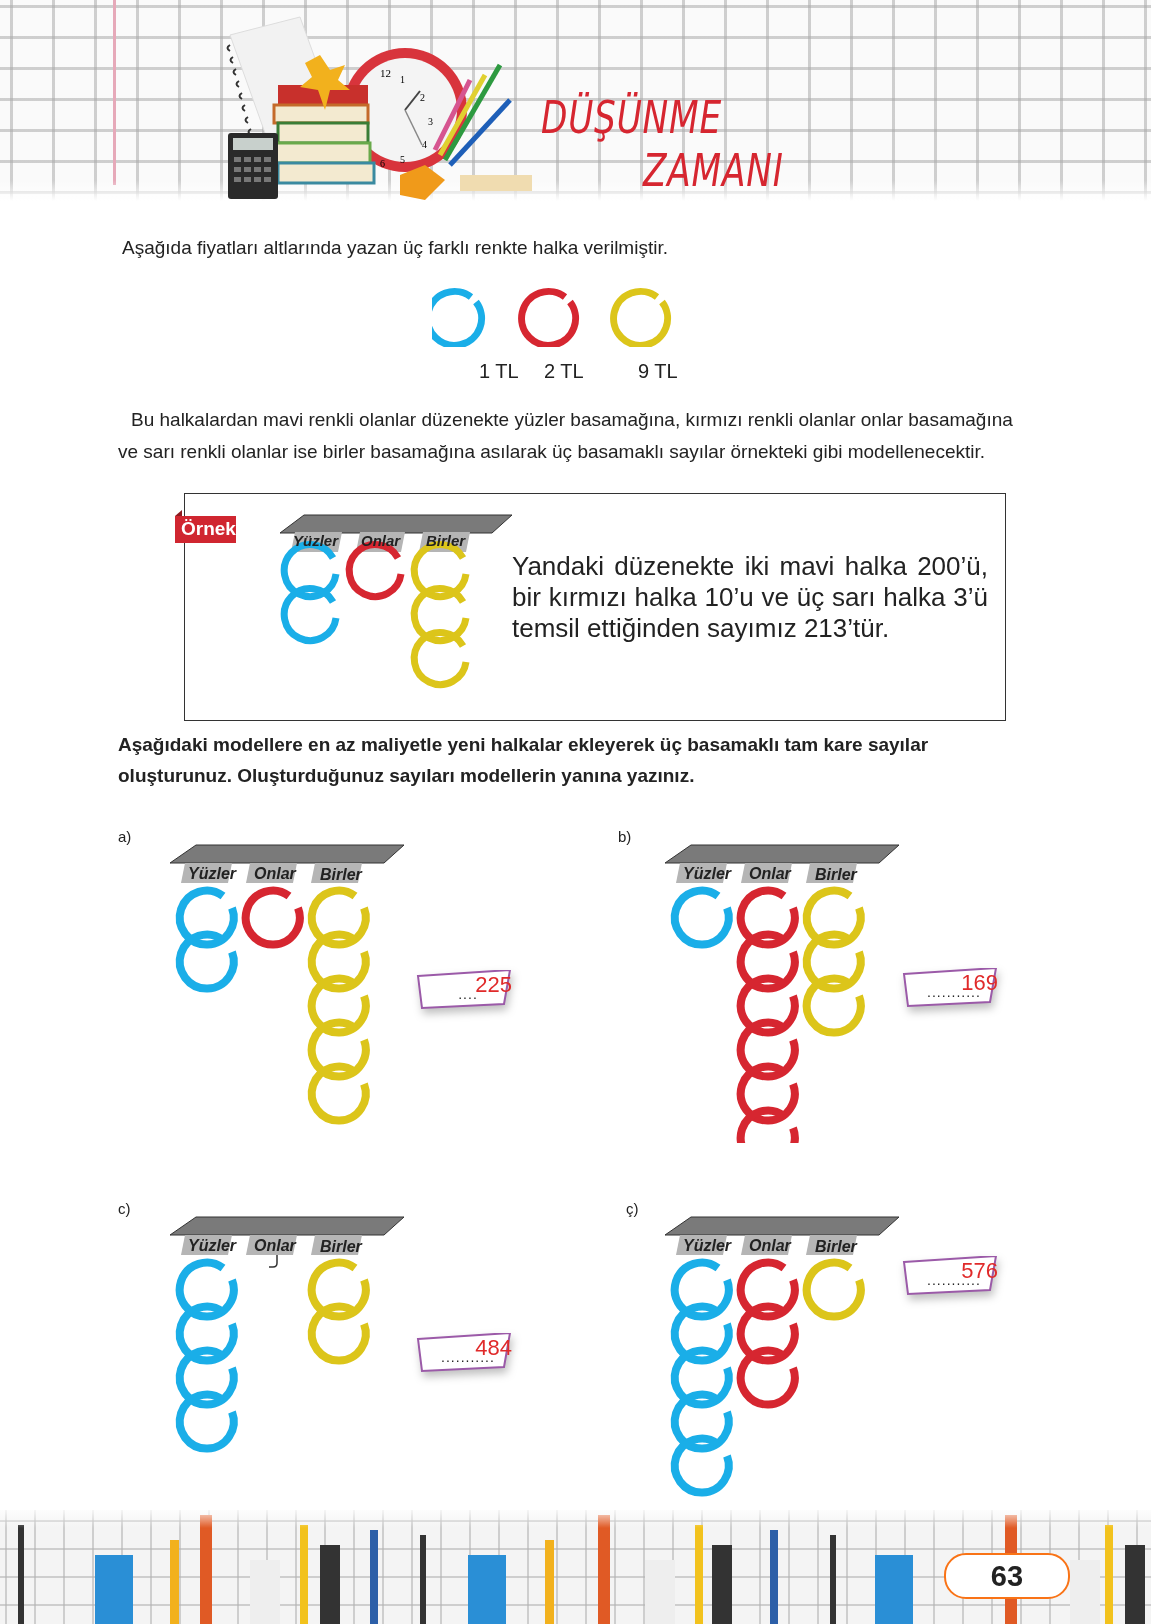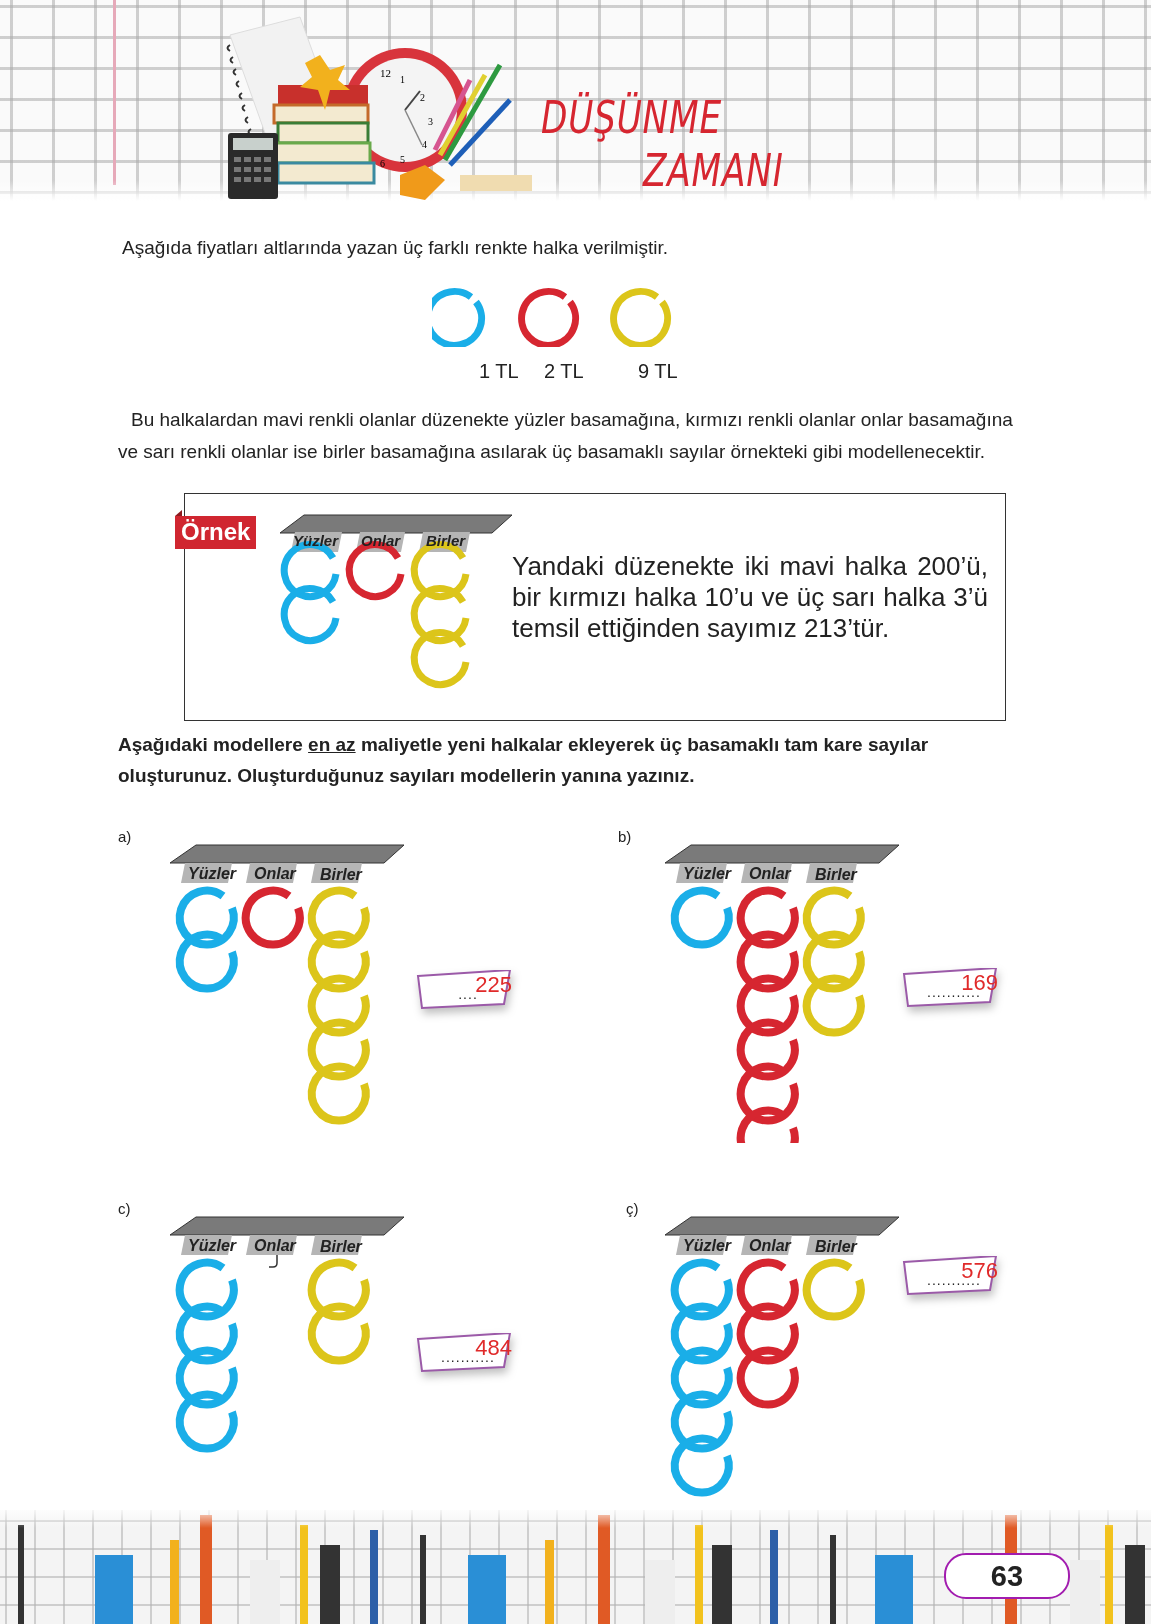--- a/index.html
+++ b/index.html
@@ -15,36 +15,36 @@
     background-position:10px 0, 0 5px;
   }
   .header-fade { left:0; top:180px; width:1151px; height:30px; background:linear-gradient(to bottom, rgba(255,255,255,0) 0, #fff 70%); }
   .margin-line { left:113px; top:0; width:3px; height:185px; background:#e6a9b9; }
   .title-word { color:#d62630; font-family:"DejaVu Sans", sans-serif; font-style:italic; letter-spacing:1px; transform:scaleX(0.78); transform-origin:left; font-size:44px; }
   
   .p { font-size:19px; line-height:32px; }
   .b { font-weight:bold; }
   .price { font-size:20px; }
   .example-box { left:184px; top:493px; width:820px; height:226px; border:1px solid #333; background:#fff; }
-  .ornek { left:175px; top:516px; background:#d02630; color:#fff; font-weight:bold; font-size:24px; padding:2px 6px 3px 6px; }
+  .ornek { left:175px; top:516px; background:#d02630; color:#fff; font-weight:bold; font-size:19px; padding:2px 0 3px 6px; }
   .ornek::before{ content:""; position:absolute; left:0; top:-6px; border-left:7px solid transparent; border-bottom:6px solid #8f1a1f; }
   .ex-text { left:512px; top:551px; width:476px; font-size:26px; line-height:31px; text-align:justify; }
   .item-label { font-size:15px; }
   .answer-card { width:96px; height:36px; }
   .answer-val { color:#e02a2a; font-size:22px; text-align:right; }
   .dots { color:#222; font-size:14px; letter-spacing:1px; }
   
   .footer { left:0; top:1510px; width:1151px; height:114px; overflow:hidden;
     background-color:#f4f4f4;
     background-image:
       linear-gradient(to right, rgba(180,180,180,0.6) 0 2px, transparent 2px),
       linear-gradient(to bottom, rgba(180,180,180,0.6) 0 2px, transparent 2px);
     background-size:29px 100%, 100% 28px; background-position:5px 0, 0 10px; }
   .footer-fade { left:0; top:1500px; width:1151px; height:28px; background:linear-gradient(to bottom, #fff 20%, rgba(255,255,255,0)); }
-  .page-pill { left:944px; top:1553px; width:122px; height:42px; border:2px solid #a21caf; border-radius:22px; background:#fff; text-align:center; font-weight:bold; font-size:29px; line-height:42px; }
+  .page-pill { left:944px; top:1553px; width:122px; height:42px; border:2px solid #f97316; border-radius:22px; background:#fff; text-align:center; font-weight:bold; font-size:29px; line-height:42px; }
 </style>
 </head>
 <body>
 
 <div class="abs header"></div>
 <div class="abs margin-line"></div>
 <div class="abs header-fade"></div>
 
 <svg class="abs" style="left:200px;top:15px" width="340" height="190">
 
@@ -155,21 +155,21 @@
     <path d="M183 136 A26 26 0 1 0 186 152"></path>
   </g>
 </svg>
 <div class="abs b" style="left:293px;top:532px;font-size:15px;font-style:italic;color:#222;">Yüzler</div>
 <div class="abs b" style="left:361px;top:532px;font-size:15px;font-style:italic;color:#222;">Onlar</div>
 <div class="abs b" style="left:426px;top:532px;font-size:15px;font-style:italic;color:#222;">Birler</div>
 
 <div class="abs ex-text">Yandaki düzenekte iki mavi halka 200’ü, bir kırmızı halka 10’u ve üç sarı halka 3’ü temsil ettiğinden sayımız 213’tür.</div>
 
 <div class="abs p b" style="left:118px;top:729px;">
-  <span>Aşağıdaki  modellere </span><span style="text-decoration:underline">en az</span><span> maliyetle yeni halkalar ekleyerek üç basamaklı tam kare sayılar</span>
+  <span>Aşağıdaki  modellere </span><span style="">en az</span><span> maliyetle yeni halkalar ekleyerek üç basamaklı tam kare sayılar</span>
 </div>
 <div class="abs p b" style="left:118px;top:760px;">oluşturunuz. Oluşturduğunuz sayıları modellerin yanına yazınız.</div>
 
 <div id="models">
     <div class="abs item-label" style="left: 118px; top: 828px;">a)</div>
     <svg class="abs" width="240" height="300" style="left: 170px; top: 843px;">
       <polygon points="26,2 234,2 214,20 0,20" fill="#7a7a7a" stroke="#333" stroke-width="1"></polygon>
       <polygon points="15,20 62,20 58,40 11,40" fill="#b5b5b5"></polygon>
       <polygon points="80,20 127,20 123,40 76,40" fill="#b5b5b5"></polygon>
       <polygon points="145,20 192,20 188,40 141,40" fill="#b5b5b5"></polygon>

